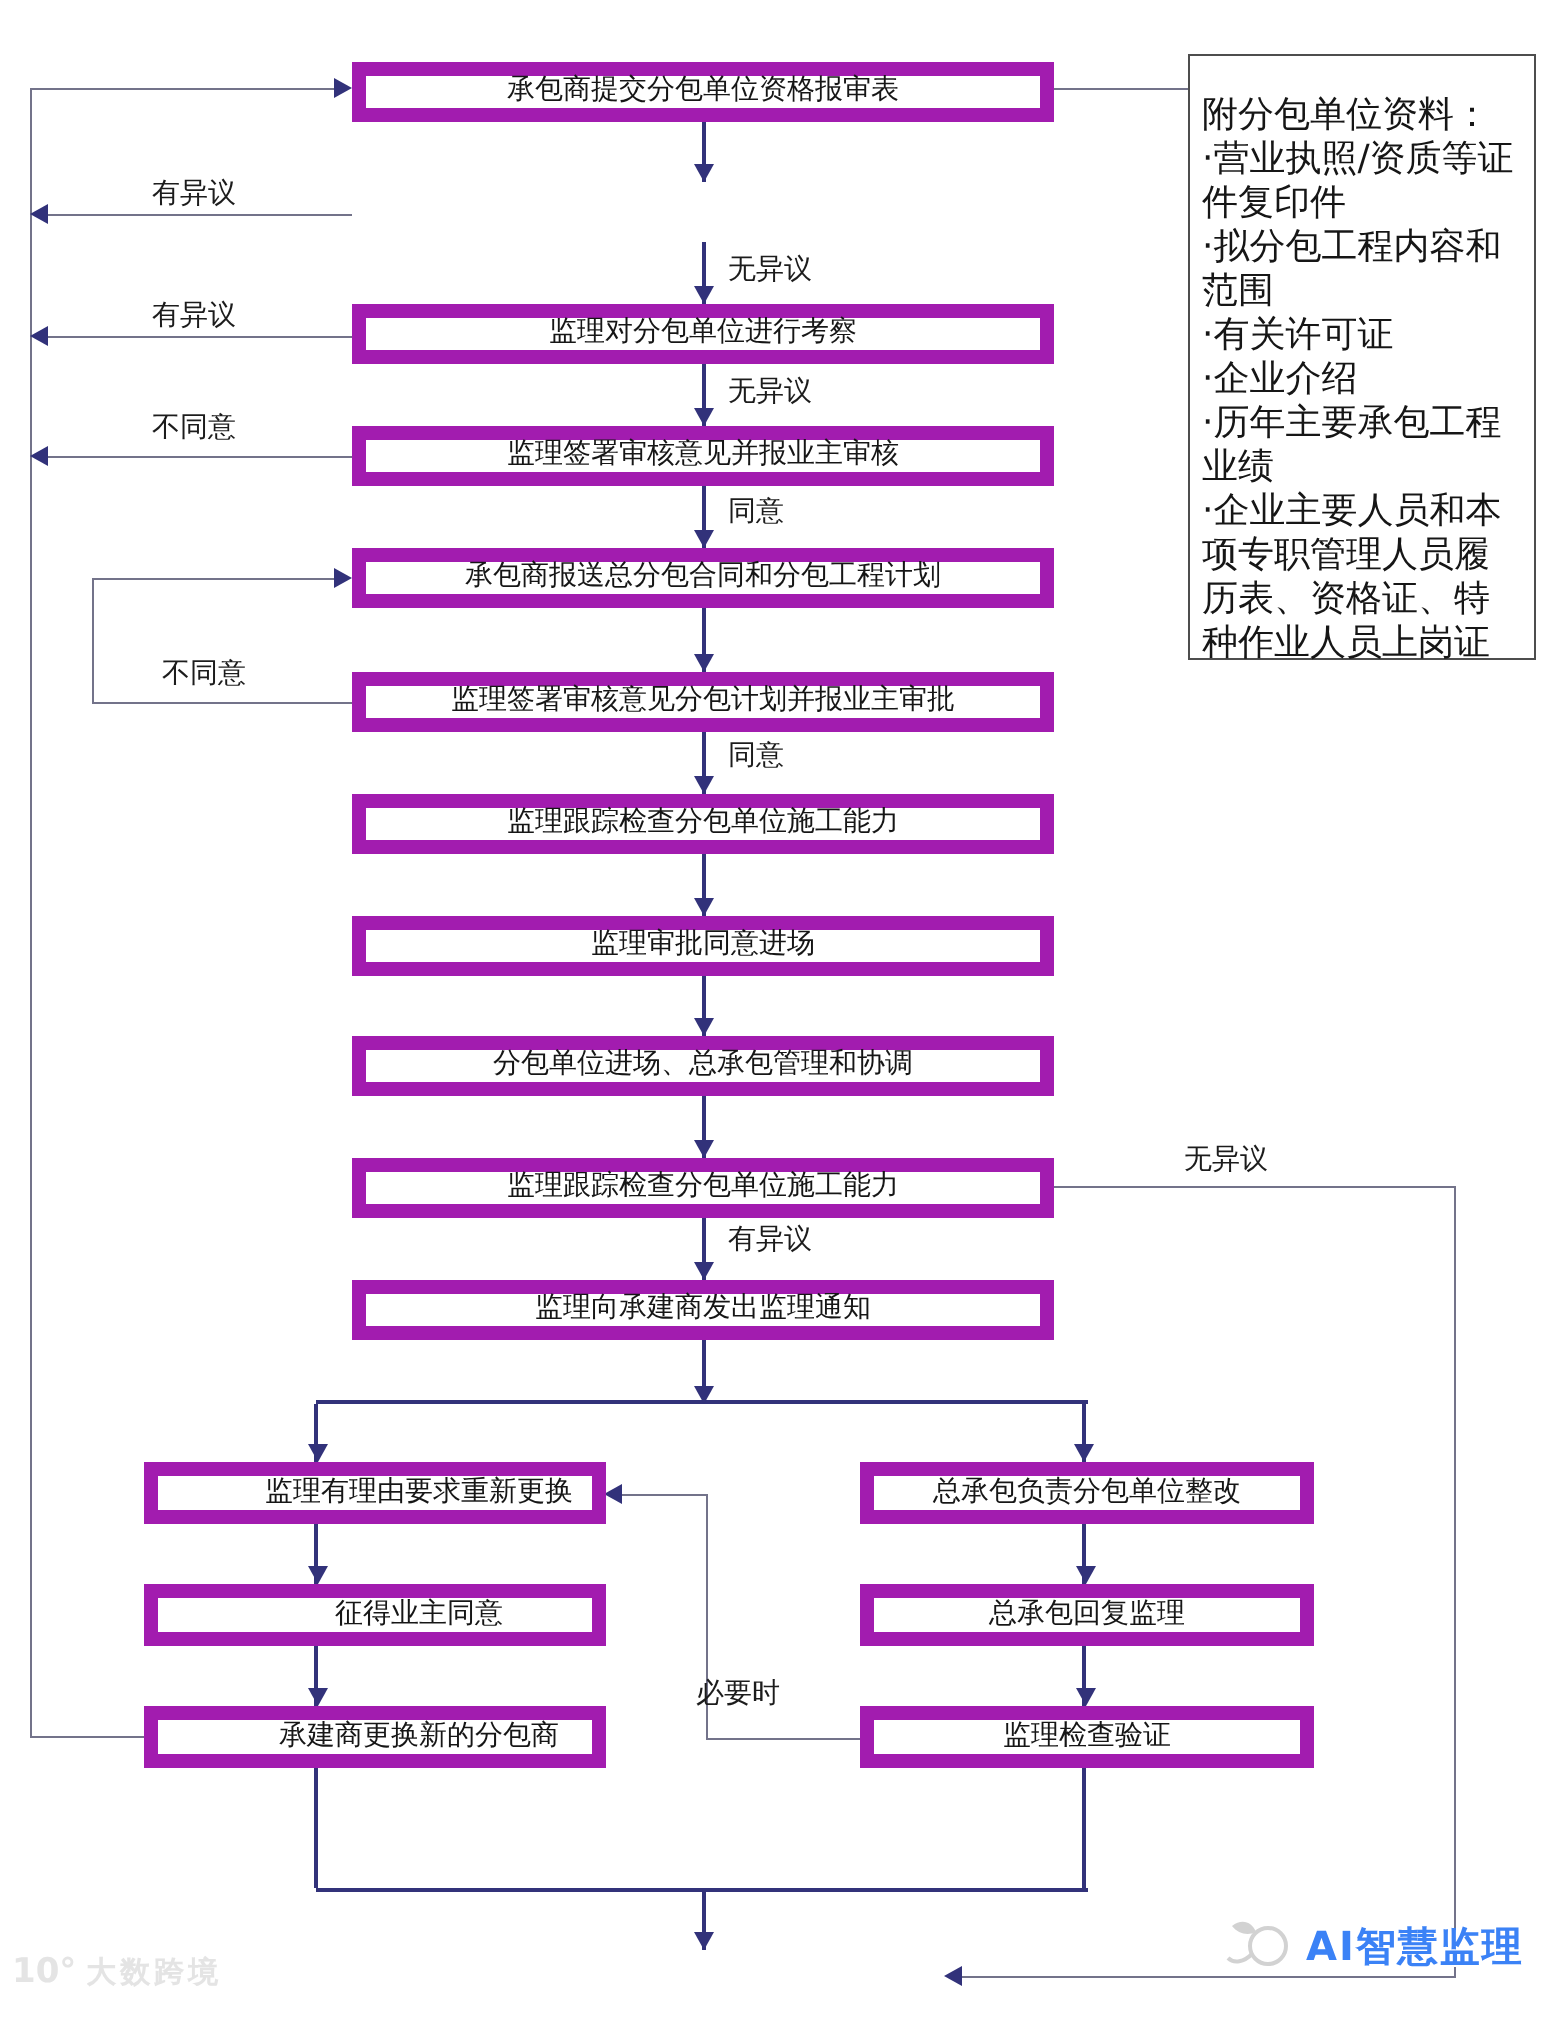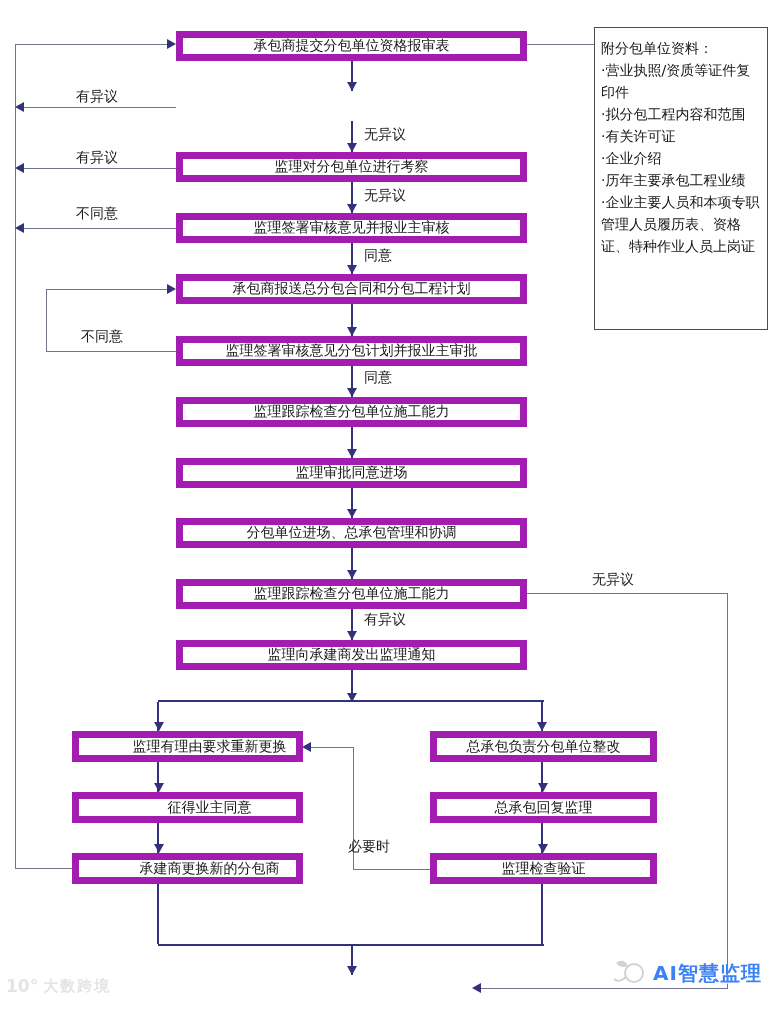--- a/index.html
+++ b/index.html
@@ -13,21 +13,21 @@
   .mb{left:176px;width:351px;height:30px;}
   .p1{top:31px}.p2{top:91px}.p3{top:152px}.p4{top:213px}.p5{top:274px}.p6{top:336px}
   .p7{top:397px}.p8{top:458px}.p9{top:518px}.p10{top:579px}.p11{top:640px}
   .lb{left:72px;width:231px;height:31px;padding-left:44px;}
   .rb{left:430px;width:227px;height:31px;}
   .q1{top:731px}.q2{top:792px}.q3{top:853px}
   .bfinal{left:232px;top:1015px;width:240px;height:40px;}
 
   
   .note{position:absolute;left:594px;top:27px;width:174px;height:303px;box-sizing:border-box;
-        border:1px solid #4d4d4d;background:#fff;padding:9px 6px;font-size:14px;line-height:22px;
+        border:1px solid #4d4d4d;background:#fff;padding:19px 6px;font-size:18px;line-height:22px;
         color:#161616;z-index:3;}
   .note .ni{display:block;}
 
   
   .ln{position:absolute;background:#73738a;z-index:1;}
   .nv{background:#32327a;}
   
   .vmain{left:351px;width:2px;}
   .c1{top:61px;height:30px}.c2{top:121px;height:31px}.c3{top:182px;height:31px}
   .c4{top:243px;height:31px}.c5{top:304px;height:32px}.c6{top:366px;height:31px}

